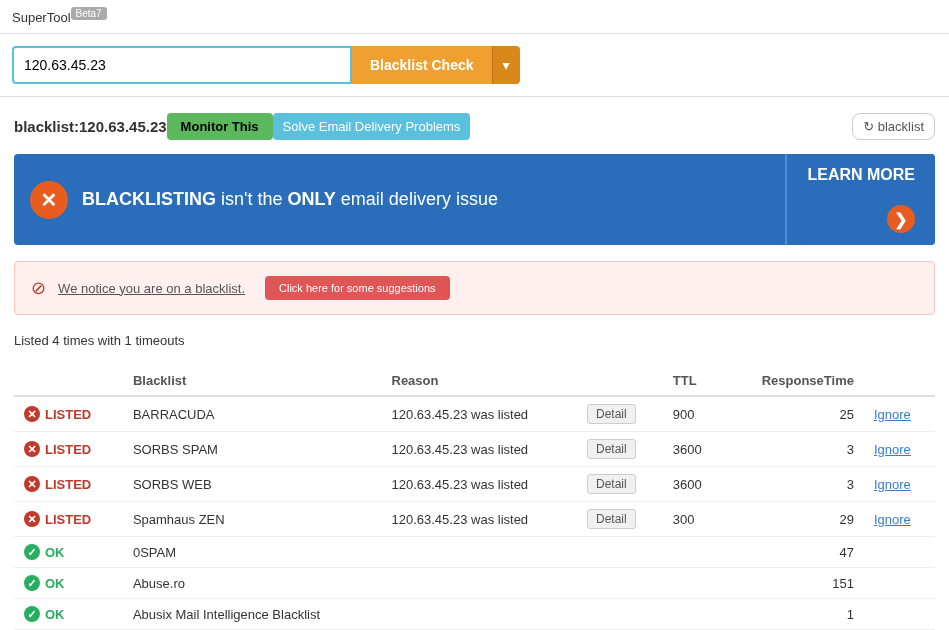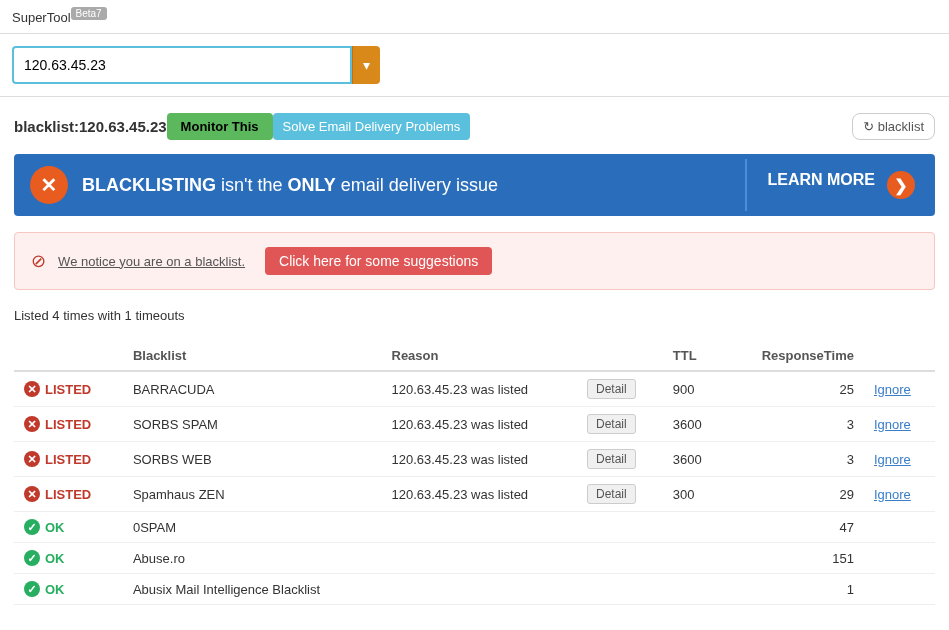--- a/index.html
+++ b/index.html
@@ -24,28 +24,28 @@
     #monitor-btn { background: #5cb85c; color: #000000; border: none; padding: 6px 14px; border-radius: 4px; font-size: 13px; cursor: pointer; font-weight: bold; }
     #solve-btn { background: #5bc0de; color: #fff; border: none; padding: 6px 10px; border-radius: 4px; font-size: 13px; cursor: pointer; }
     #blacklist-link { margin-left: auto; color: #555; font-size: 13px; cursor: pointer; text-decoration: none; border: 1px solid #ccc; padding: 5px 10px; border-radius: 8px; display: flex; align-items: center; gap: 4px; }
 
     
     #promo-banner { display: flex; align-items: center; background: #2a6ebb; border-radius: 4px; margin-bottom: 16px; overflow: hidden; }
     #banner-left { display: flex; align-items: center; padding: 12px 16px; flex: 1; gap: 14px; }
     #banner-x { width: 38px; height: 38px; background: #e85c20; border-radius: 50%; display: flex; align-items: center; justify-content: center; color: #fff; font-weight: bold; font-size: 20px; flex-shrink: 0; }
     #banner-text { color: #fff; font-size: 18px; }
     #banner-text strong { font-weight: 900; }
-    #banner-cta { background: #2a6ebb; border-left: 2px solid #4a90d9; padding: 12px 20px; color: #fff; font-size: 16px; font-weight: bold; cursor: pointer; display: flex; align-items: flex-start; gap: 12px; white-space: nowrap; }
+    #banner-cta { background: #2a6ebb; border-left: 2px solid #4a90d9; padding: 12px 20px; color: #fff; font-size: 16px; font-weight: bold; cursor: pointer; display: flex; align-items: flex-end; gap: 21px; white-space: nowrap; flex-direction: column; }
     #banner-cta-arrow { width: 28px; height: 28px; background: #e85c20; border-radius: 50%; display: flex; align-items: center; justify-content: center; color: #fff; font-size: 16px; }
 
     
     #alert-box { background: #fdf0ef; border: 1px solid #f5c6c2; border-radius: 4px; padding: 14px 16px; display: flex; align-items: center; gap: 12px; margin-bottom: 16px; }
     #alert-icon { color: #c0392b; font-size: 18px; }
     #alert-text { font-size: 13px; color: #555; text-decoration: underline; }
-    #suggestions-btn { background: #e05555; color: #fff; border: none; padding: 6px 14px; border-radius: 4px; font-size: 14px; cursor: pointer; margin-left: 8px; }
+    #suggestions-btn { background: #e05555; color: #fff; border: none; padding: 6px 14px; border-radius: 4px; font-size: 11px; cursor: pointer; margin-left: 8px; }
 
     
     #check-info { margin-bottom: 14px; font-size: 13px; line-height: 1.6; }
     #check-info strong { font-weight: bold; }
 
     
     #results-table { width: 100%; border-collapse: collapse; font-size: 13px; }
     #results-table th { text-align: left; padding: 7px 10px; border-bottom: 2px solid #ddd; color: #555; font-weight: bold; background: #fff; }
     #results-table th.right { text-align: right; }
     #results-table td { padding: 7px 10px; border-bottom: 1px solid #eee; vertical-align: middle; }
@@ -62,20 +62,21 @@
 <body>
 
 <div id="header">
   <span>
     <span>SuperTool</span><span id="beta-badge">Beta7</span>
   </span>
 </div>
 
 <div id="search-bar">
   <input id="search-input" type="text" value="120.63.45.23" style="">
+  <button id="blacklist-check-btn">Blacklist Check</button>
   <button id="blacklist-check-dropdown">▾</button>
 </div>
 
 <div id="content">
 
   <div id="title-row">
     <span id="page-subtitle">blacklist:120.63.45.23</span>
     <button id="monitor-btn">Monitor This</button>
     <button id="solve-btn">Solve Email Delivery Problems</button>
     <a id="blacklist-link">↻ blacklist</a>

